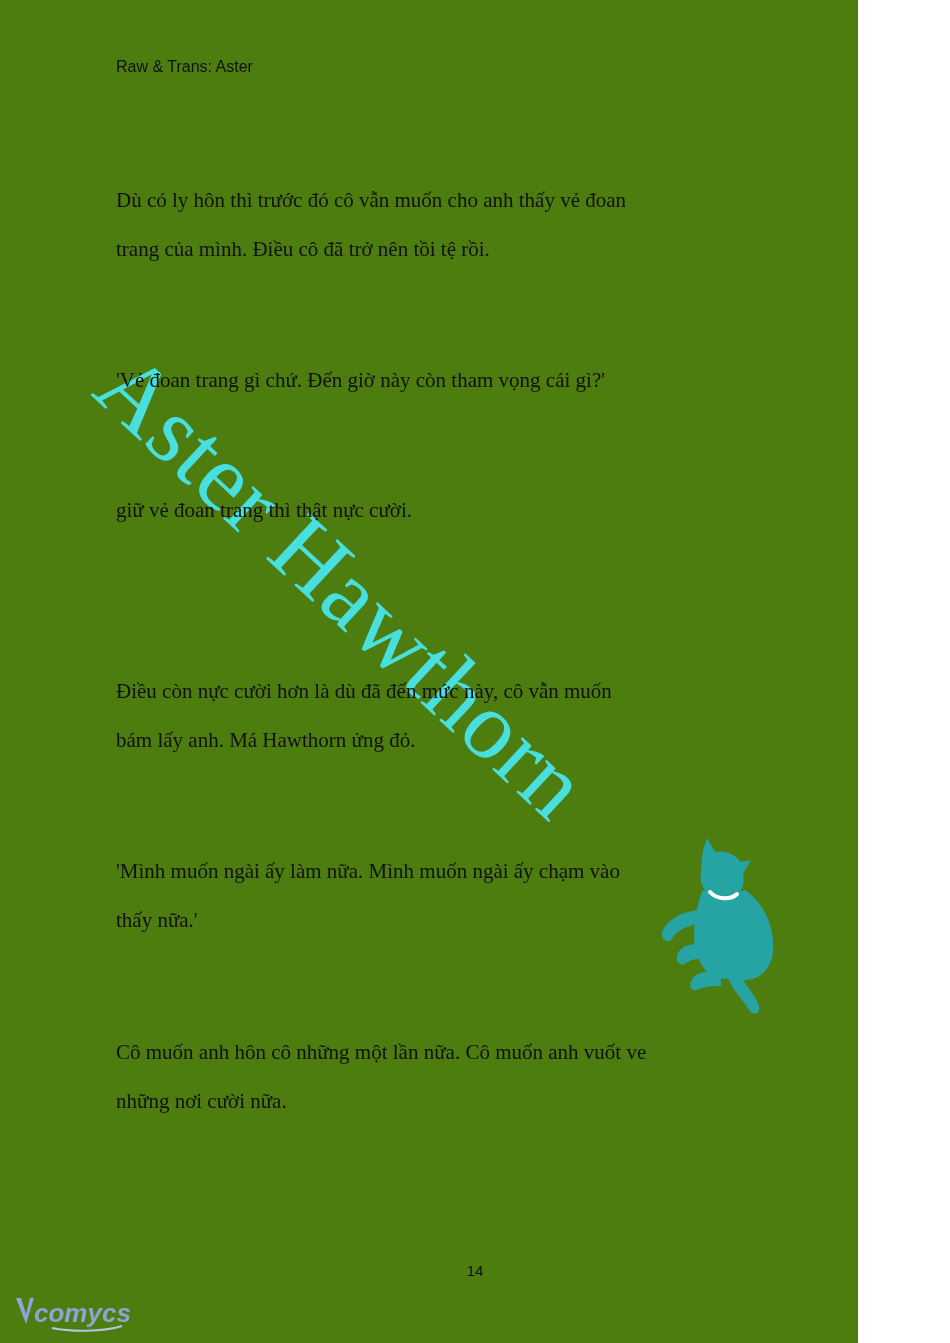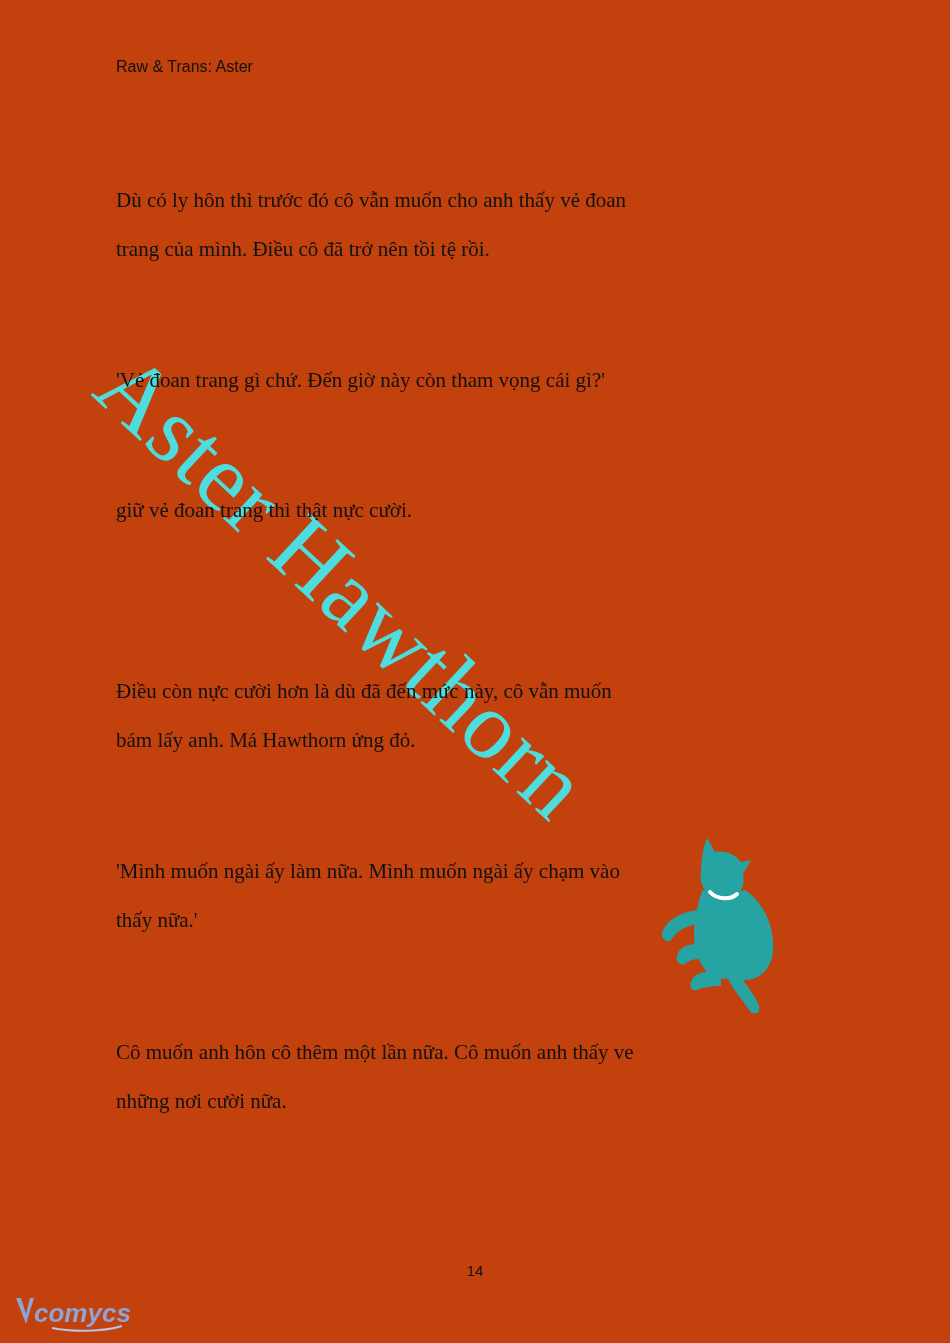--- a/index.html
+++ b/index.html
@@ -1,17 +1,17 @@
 <!DOCTYPE html>
 <html><head>
   <meta charset="utf-8">
   <style>
     html, body { margin: 0; padding: 0; background: #ffffff; }
     body { width: 950px; height: 1343px; position: relative; overflow: hidden; }
-    .page { position: absolute; left: 0; top: 0; width: 950px; height: 1343px; background: #c2410c; }
+    .page { position: absolute; left: 0; top: 0; width: 858px; height: 1343px; background: #4d7c0f; }
     .header {
       position: absolute; left: 116px; top: 58px;
       font-family: "Liberation Sans", sans-serif; font-size: 16px; color: #111;
     }
     .para {
       position: absolute; left: 116px; width: 730px;
       font-family: "Liberation Serif", serif; font-size: 21px; line-height: 49px; color: #111;
     }
     .para .line { display: block; white-space: nowrap; }
     .page-number {
@@ -52,21 +52,21 @@
     </div>
     <div class="para" style="top:667px;">
       <span class="line">Điều còn nực cười hơn là dù đã đến mức này, cô vẫn muốn</span>
       <span class="line">bám lấy anh. Má Hawthorn ửng đỏ.</span>
     </div>
     <div class="para" style="top:847px;">
       <span class="line">'Mình muốn ngài ấy làm nữa. Mình muốn ngài ấy chạm vào</span>
       <span class="line">thấy nữa.'</span>
     </div>
     <div class="para" style="top:1028px;">
-      <span class="line">Cô muốn anh hôn cô thêm một lần nữa. Cô muốn anh thấy ve</span>
+      <span class="line">Cô muốn anh hôn cô những một lần nữa. Cô muốn anh vuốt ve</span>
       <span class="line">những nơi cười nữa.</span>
     </div>
   </div>
 
   <svg class="cat" viewBox="0 0 125 185" xmlns="http://www.w3.org/2000/svg">
     <g fill="#26a3a3">
 
       <path d="M52 8 L60 22 C70 20 80 24 86 32 L96 30 L88 44 C90 52 88 60 82 64 L58 66 C48 62 44 52 46 42 C46 30 48 18 52 8 Z"></path>
 
       <path d="M48 60 C60 64 80 64 90 60 C108 72 120 96 118 122 C116 140 104 150 90 150 L60 148 C44 140 36 116 40 92 C42 78 44 68 48 60 Z"></path>

